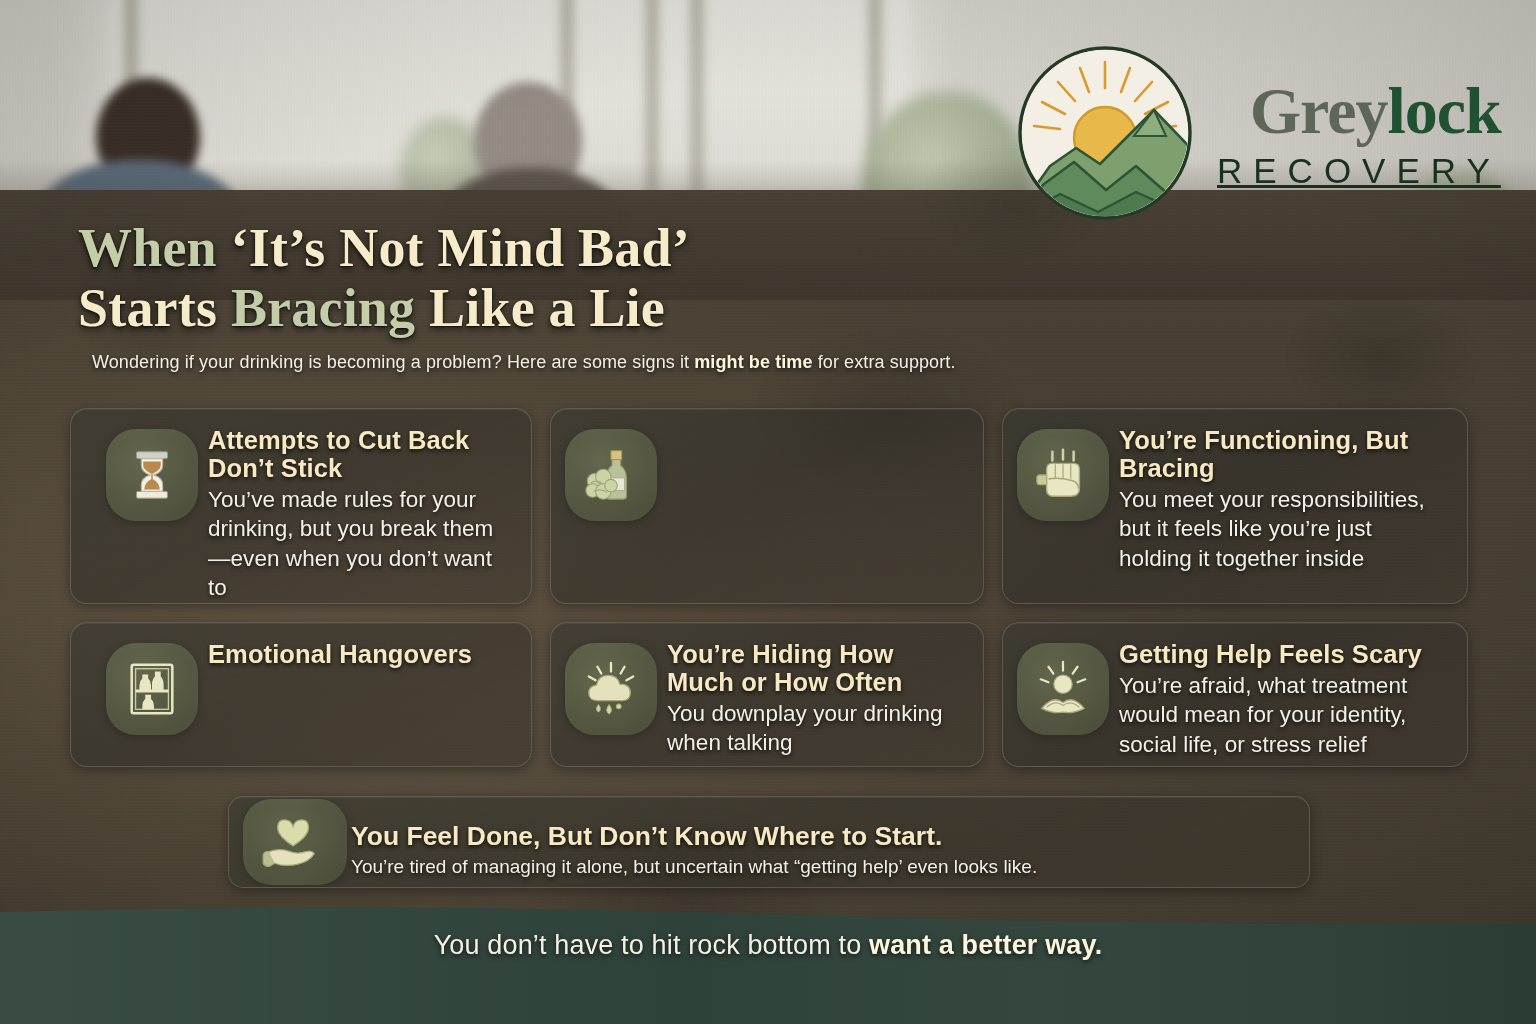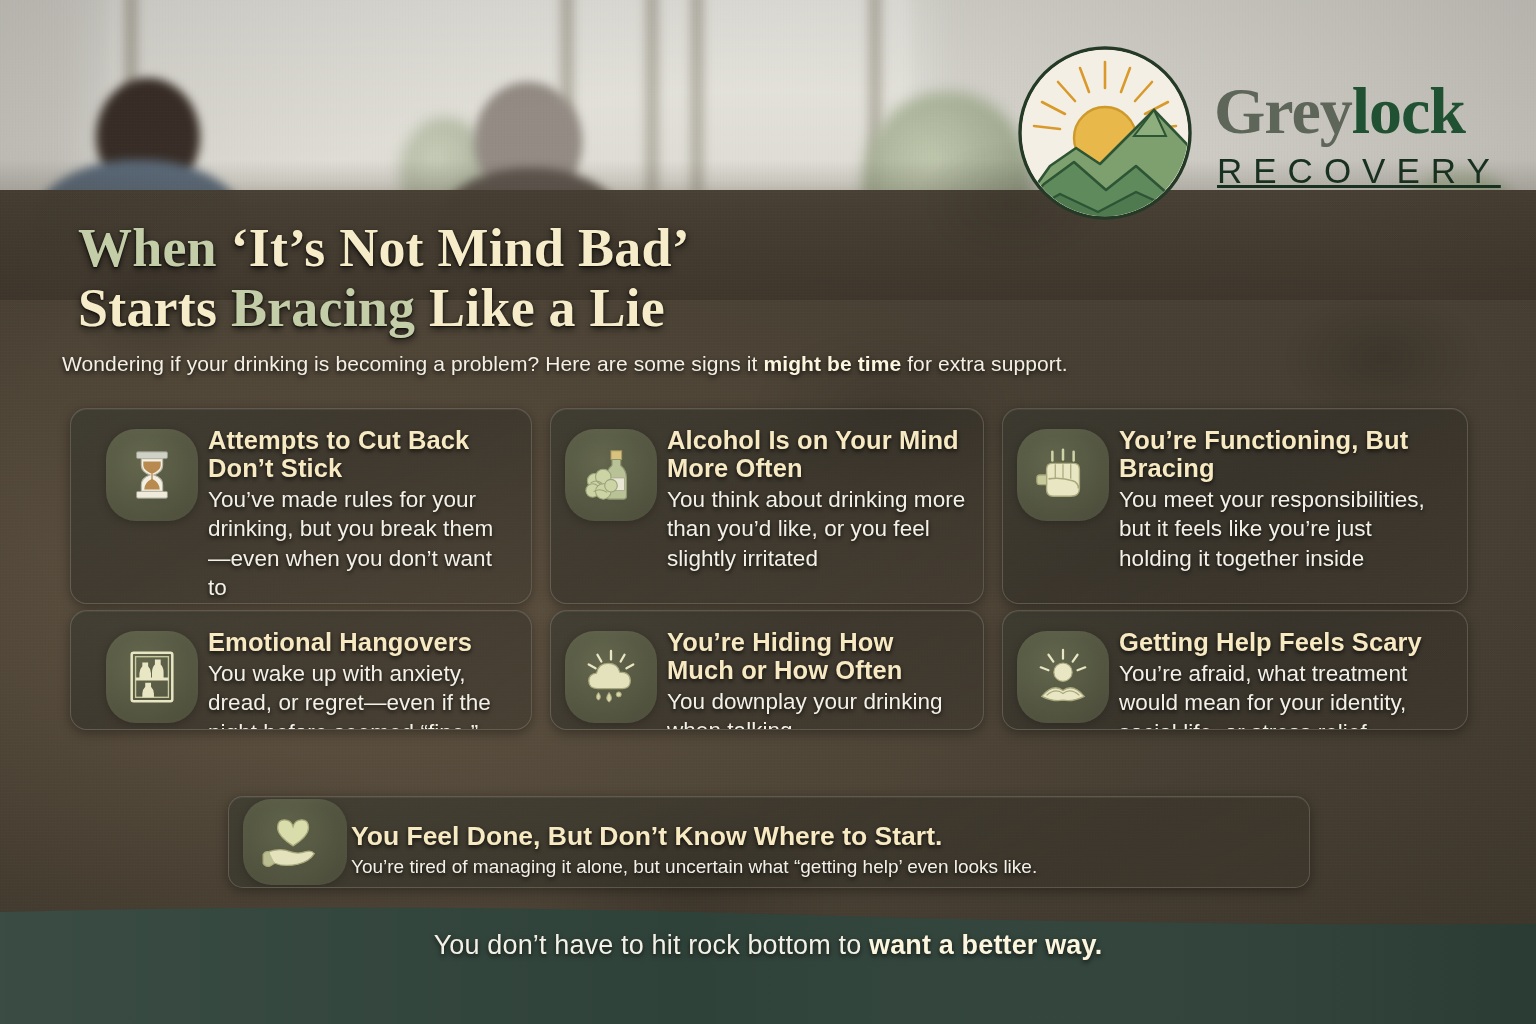--- a/index.html
+++ b/index.html
@@ -78,51 +78,51 @@
   .bg-topdark{
     position:absolute;left:0;top:160px;width:1536px;height:140px;
     background:linear-gradient(180deg, rgba(60,52,42,0) 0%, rgba(60,52,42,.55) 70%, rgba(60,52,42,.8) 100%);
   }
 
   
   .logo{position:absolute;left:1016px;top:44px;display:flex;align-items:center;gap:20px;}
   .logo-mark{width:178px;height:178px;flex:0 0 auto;}
   .logo-words{display:flex;flex-direction:column;line-height:1;}
   .logo-grey{
-    font-family:"Liberation Serif", serif;font-weight:bold;font-size:66px;letter-spacing:-1px;
+    font-family:"Liberation Serif", serif;font-weight:bold;font-size:66px;letter-spacing:-1px;text-align:right;
   }
   .logo-grey .g1{color:#5d6659;}
   .logo-grey .g2{color:#1f5132;}
   .logo-rec{
     font-family:"Liberation Sans", sans-serif;font-size:35px;letter-spacing:11px;
     color:#18301f;margin-top:9px;padding-left:3px;text-decoration:underline;
   }
 
   
   .headline{
     position:absolute;left:78px;top:218px;
     font-family:"Liberation Serif", serif;font-weight:bold;
     font-size:54px;line-height:1.12;letter-spacing:.2px;
     text-shadow:0 3px 7px rgba(0,0,0,.68), 0 1px 2px rgba(0,0,0,.7);
   }
   .t-cream{color:#f6ecc9;}
   .t-sage{color:#c3cda8;}
 
   .subhead{
-    position:absolute;left:62px;top:352px;width:1400px;
-    font-size:21px;color:#f4efe4;letter-spacing:.1px;
+    position:absolute;left:92px;top:352px;width:1400px;
+    font-size:18px;color:#f4efe4;letter-spacing:.1px;
     text-shadow:0 2px 5px rgba(0,0,0,.8);
   }
   .subhead b{color:#fdf6de;font-weight:bold;}
 
   
   .grid{position:absolute;left:70px;top:408px;width:1398px;}
   .row{display:flex;gap:18px;}
   .row.r1{height:196px;}
-  .row.r2{height:120px;margin-top:6px;}
+  .row.r2{height:145px;margin-top:18px;}
 
   .card{
     position:relative;border-radius:17px;
     background:
       linear-gradient(150deg, rgba(52,54,46,.60) 0%, rgba(44,42,36,.52) 45%, rgba(56,50,42,.46) 100%);
     border:1px solid rgba(208,204,188,.22);
     box-shadow:0 3px 12px rgba(0,0,0,.35), inset 0 1px 0 rgba(255,255,255,.06);
     display:flex;align-items:flex-start;
     padding:14px 16px 12px 14px;
     box-sizing:border-box;
@@ -306,24 +306,20 @@
               <circle cx="11" cy="46" r="7"></circle>
               <circle cx="22" cy="47" r="8"></circle>
               <circle cx="30" cy="41" r="6.5"></circle>
             </g>
             <g stroke="#9aa37a" stroke-width="1.1" fill="none">
               <path d="M9 38 Q16 34 21 39"></path>
               <path d="M12 47 Q19 43 26 48"></path>
             </g>
           </svg>
         </div>
-        <div class="card-text">
-          <div class="card-title">Alcohol Is on Your Mind More Often</div>
-          <div class="card-body">You think about drinking more than you’d like, or you feel slightly irritated</div>
-        </div>
       </div>
 
       <div class="card c3">
         <div class="icon-badge">
           <svg viewBox="0 0 60 60" width="58" height="58">
             <g stroke="#cfd3a8" stroke-width="2.6" stroke-linecap="round">
               <line x1="19" y1="6" x2="19" y2="15"></line>
               <line x1="30" y1="4" x2="30" y2="14"></line>
               <line x1="41" y1="6" x2="41" y2="15"></line>
             </g>
@@ -353,21 +349,20 @@
             <rect x="9" y="5" width="42" height="50" rx="2" fill="none" stroke="#e9e6c4" stroke-width="2.6"></rect>
             <rect x="13" y="9" width="34" height="42" fill="none" stroke="#c9ccA0" stroke-width="1.4"></rect>
             <line x1="13" y1="32" x2="47" y2="32" stroke="#e9e6c4" stroke-width="3.2"></line>
             <path d="M20 15 L26 15 L26 19 Q29 22 29 26 L29 31 L17 31 L17 26 Q17 22 20 19 Z" fill="#e9e6c4"></path>
             <path d="M33 12 L39 12 L39 17 Q42 20 42 25 L42 31 L30 31 L30 25 Q30 20 33 17 Z" fill="#e9e6c4"></path>
             <path d="M23 36 L29 36 L29 40 Q32 43 32 47 L32 51 L20 51 L20 47 Q20 43 23 40 Z" fill="#e9e6c4"></path>
           </svg>
         </div>
         <div class="card-text">
           <div class="card-title">Emotional Hangovers</div>
-          <div class="card-body">You wake up with anxiety, dread, or regret—even if the night before seemed “fine.”</div>
         </div>
       </div>
 
       <div class="card c2">
         <div class="icon-badge">
           <svg viewBox="0 0 60 60" width="58" height="58">
             <g stroke="#e9e6c4" stroke-width="2.4" stroke-linecap="round">
               <line x1="30" y1="3" x2="30" y2="12"></line>
               <line x1="16" y1="7" x2="20" y2="14"></line>
               <line x1="44" y1="7" x2="40" y2="14"></line>

